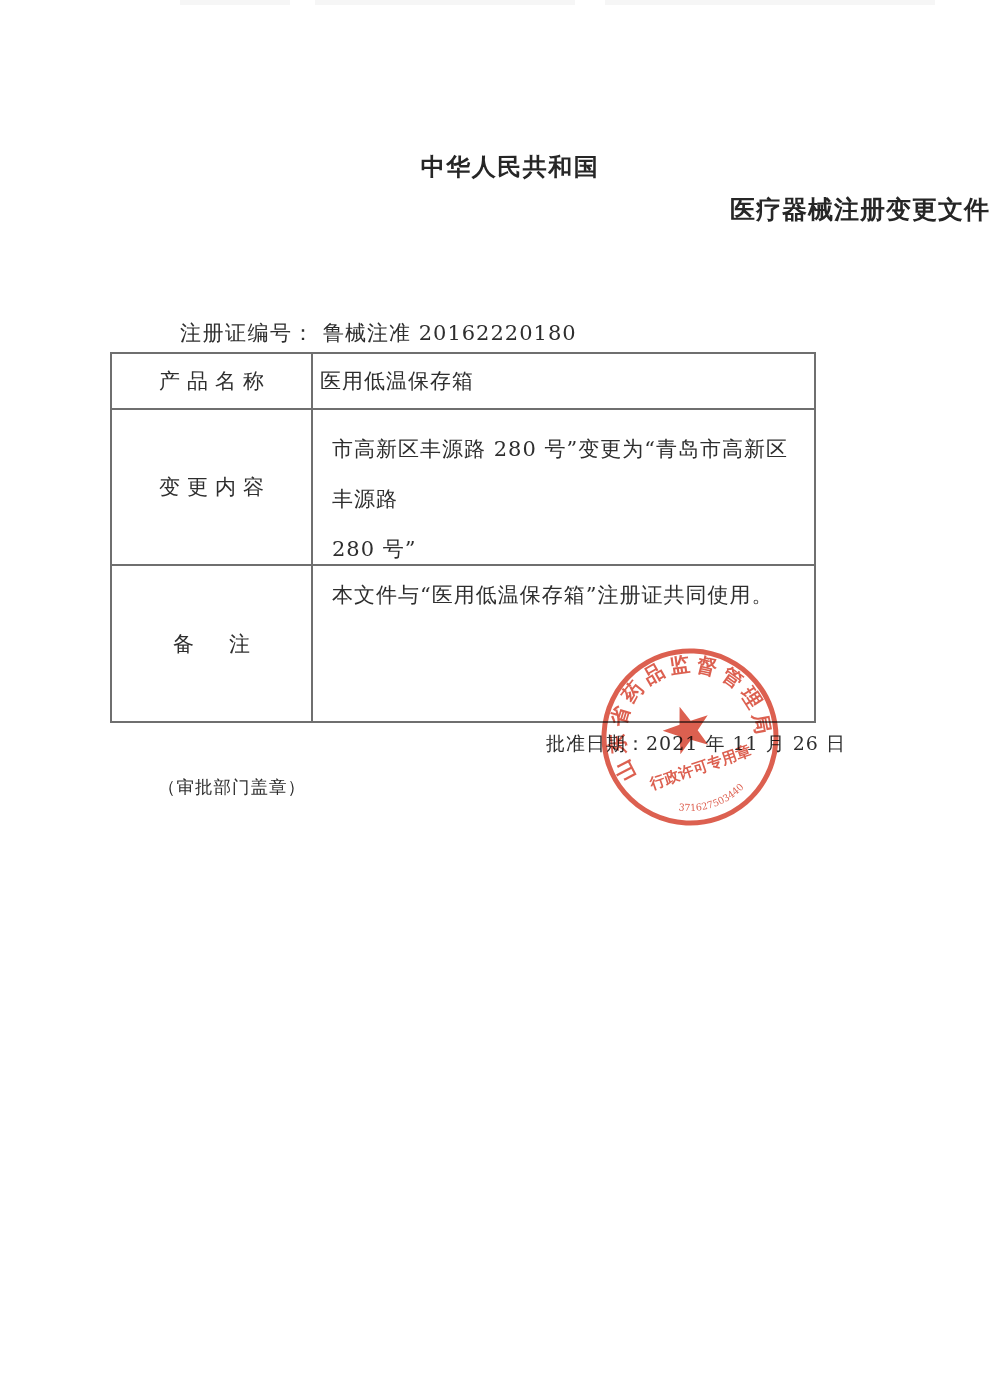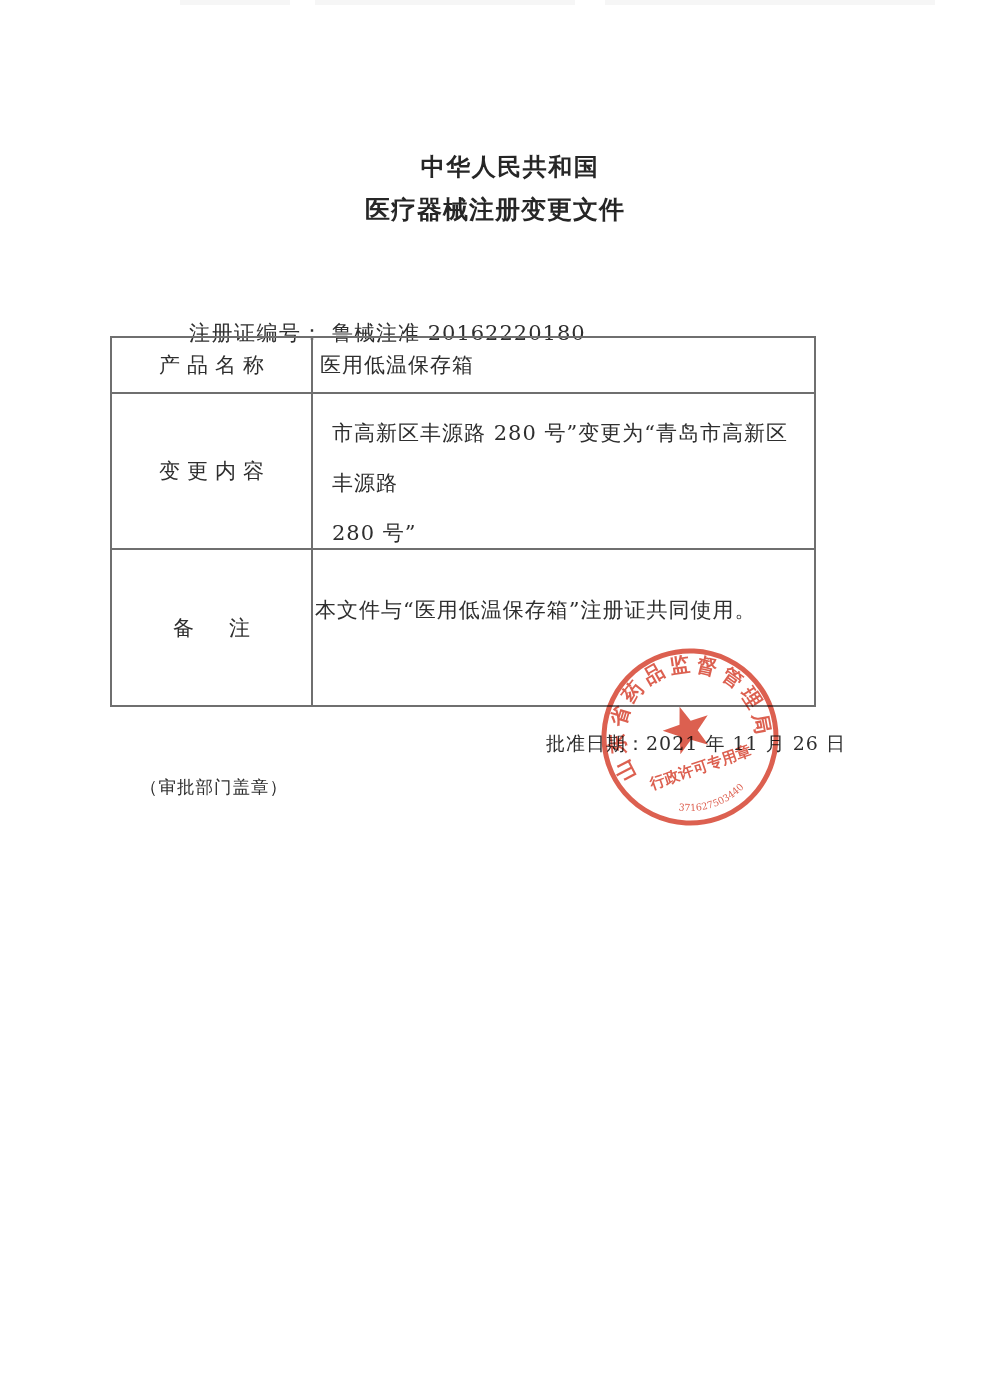--- a/index.html
+++ b/index.html
@@ -14,54 +14,54 @@
   }
   .scan-strip { position:absolute; top:0; height:5px; background:#f6f6f6; }
 
   .title-line1 {
     position:absolute; top:151px; left:0; width:100%;
     text-align:center; font-size:24px; font-weight:bold;
     letter-spacing:1.5px; color:#262626;padding-left:15px;
   }
   .title-line2 {
     position:absolute; top:193px; left:0; width:100%;
-    text-align:center; font-size:25px; font-weight:bold;
+    text-align:right; font-size:25px; font-weight:bold;
     letter-spacing:1px; color:#262626;
   }
 
   .reg-line {
-    position:absolute; top:319px; left:189px;
+    position:absolute; top:319px; left:180px;
     font-size:21px; letter-spacing:1.5px;
   }
   .reg-line .reg-number { letter-spacing:1px; padding-left:8px; }
 
   .doc-table {
-    position:absolute; left:110px; top:336px;
+    position:absolute; left:110px; top:352px;
     width:706px; height:371px;
     box-sizing:border-box;
     border:2px solid #6f6f6f;
     display:grid;
     grid-template-columns:201px 1fr;
     grid-template-rows:56px 156px 1fr;
   }
   .cell { box-sizing:border-box; }
   .cell.label {
     border-right:2px solid #6f6f6f;
     display:flex; align-items:center; justify-content:center;
     font-size:21px; letter-spacing:7px; text-indent:7px;
   }
   .cell.value { font-size:21px; letter-spacing:1px; }
   .row-divider { border-bottom:2px solid #6f6f6f; }
   .value-r1 { display:flex; align-items:center; padding-left:7px; }
   .value-r2 { padding:14px 12px 0 19px; line-height:50px; letter-spacing:0.5px; }
-  .value-r3 { padding:16px 12px 0 2px; line-height:26px;margin-top:31px; }
+  .value-r3 { padding:16px 12px 0 19px; line-height:26px; }
 
   .footer-dept { position:absolute; top:731px; left:167px; font-size:19px; letter-spacing:1px; }
   .footer-date { position:absolute; top:731px; left:546px; font-size:19px; letter-spacing:1px; }
-  .footer-seal-note { position:absolute; top:775px; left:140px; font-size:17.5px; letter-spacing:1px; }
+  .footer-seal-note { position:absolute; top:775px; left:158px; font-size:17.5px; letter-spacing:1px; }
 
   .stamp {
     position:absolute; left:580px; top:627px;
     width:220px; height:220px;
     transform:rotate(-19deg);
     opacity:0.88;
     mix-blend-mode:multiply;
   }
   .stamp text { fill:#d84a38; font-family:"DejaVu Serif", serif; }
   .stamp-arc-text { font-size:20px; font-weight:bold; }

